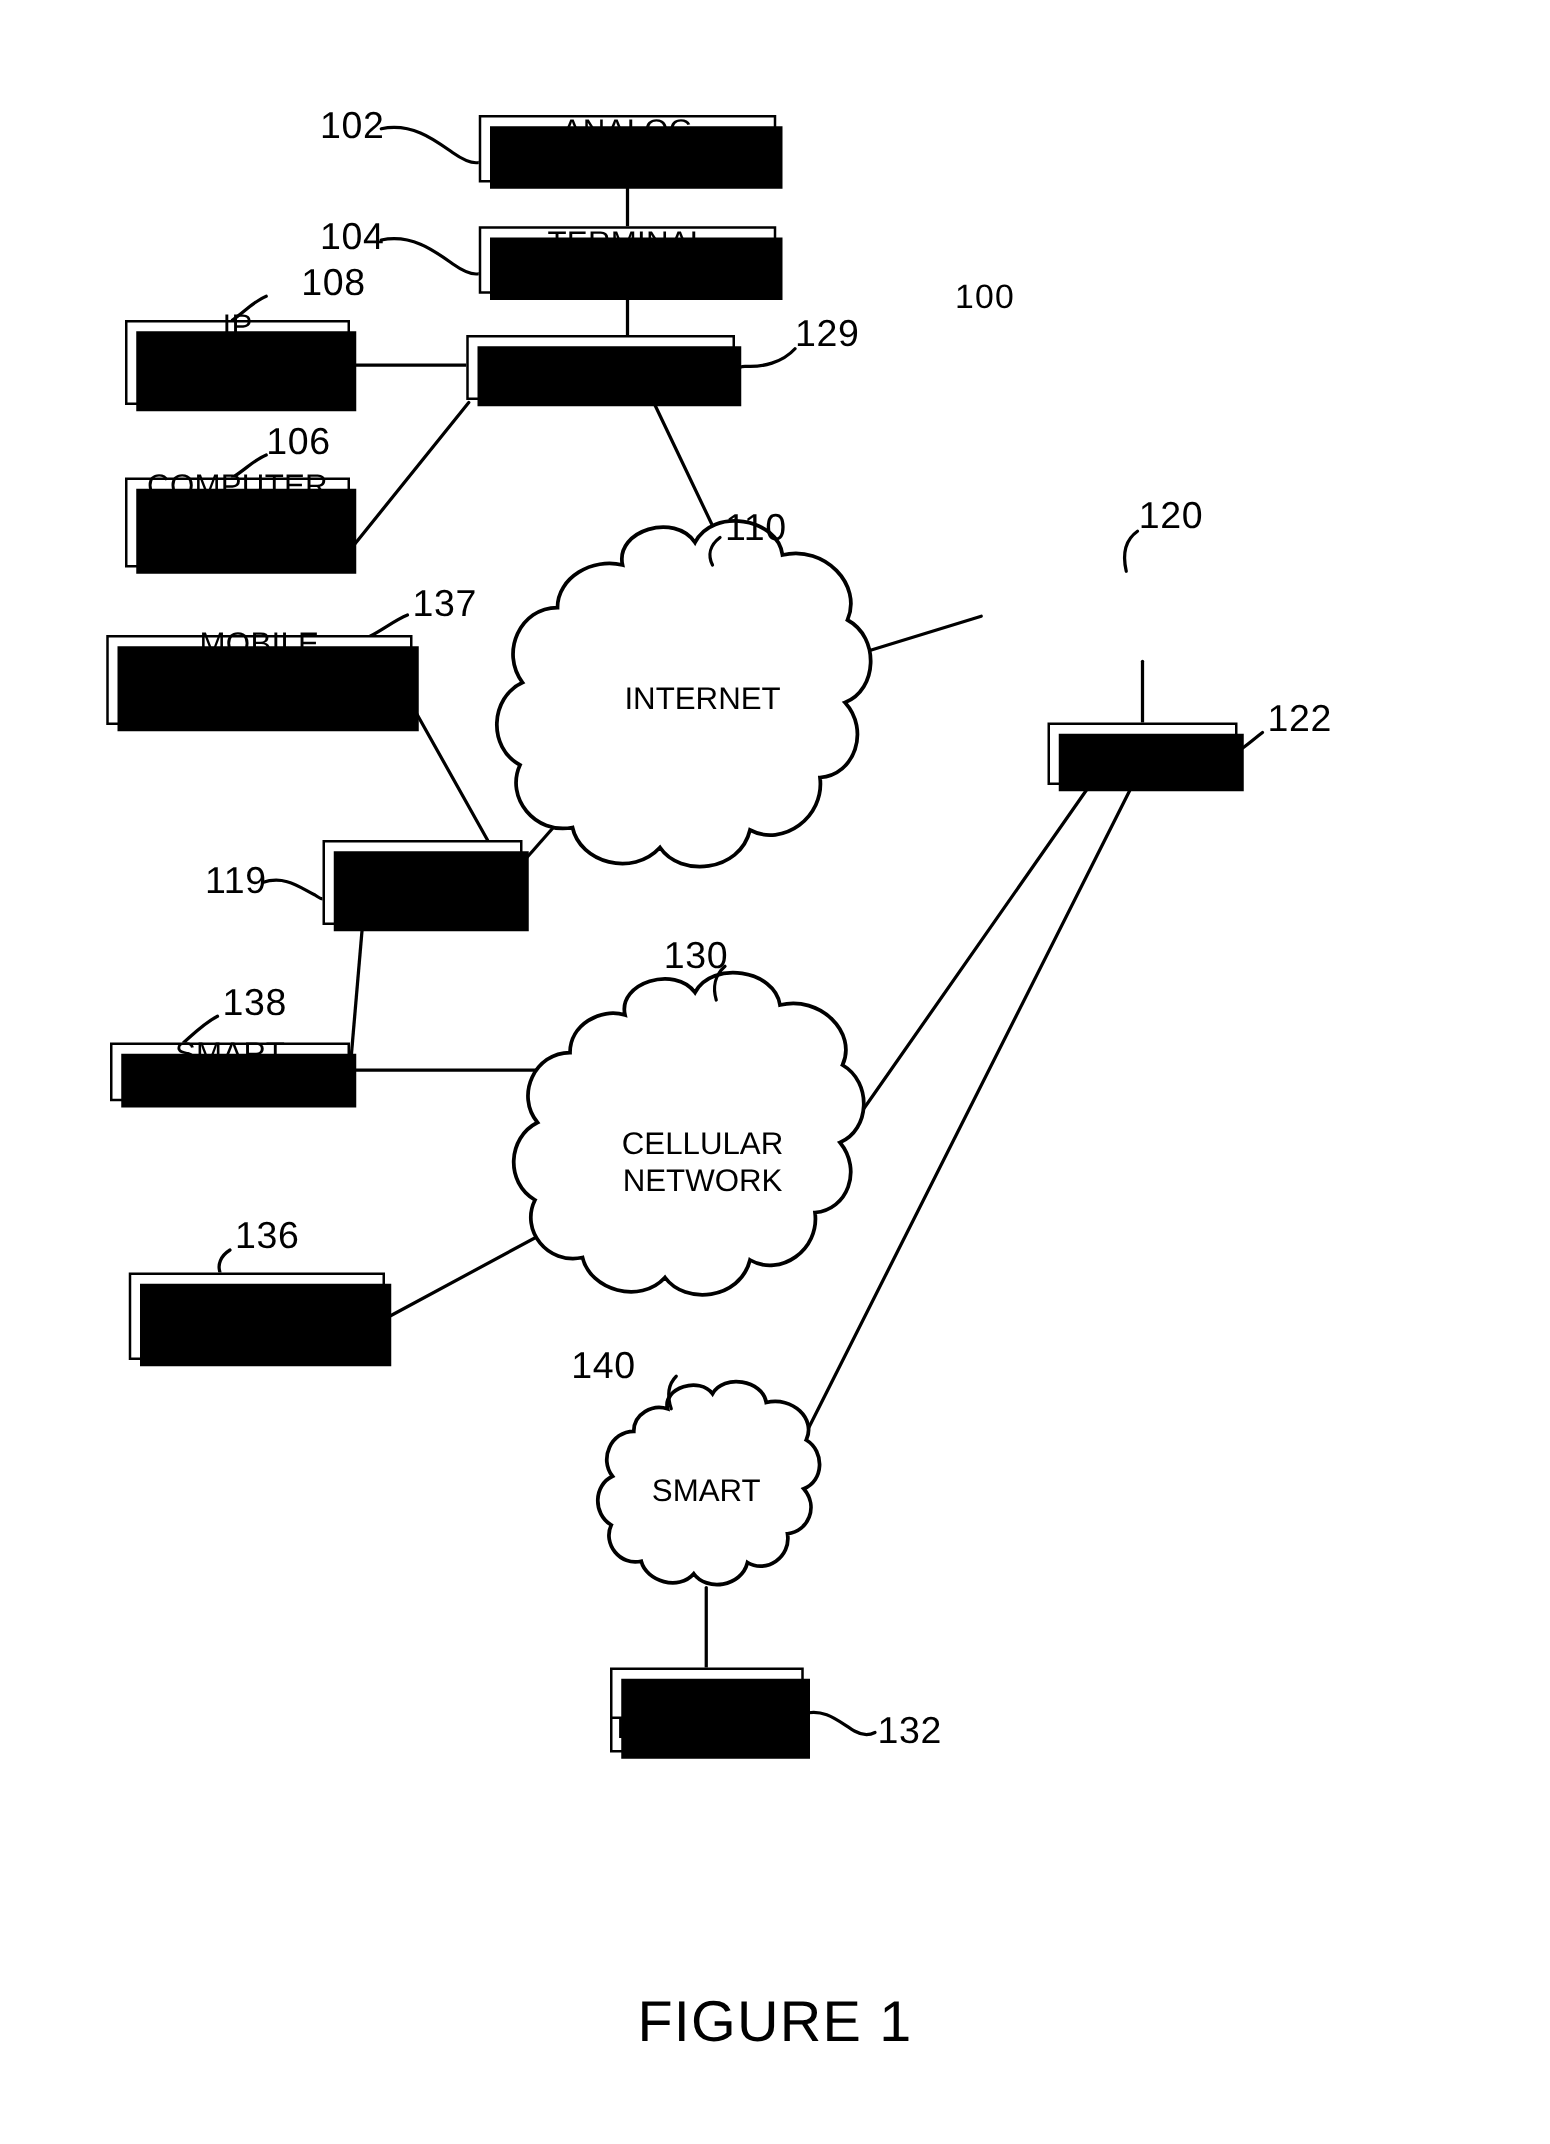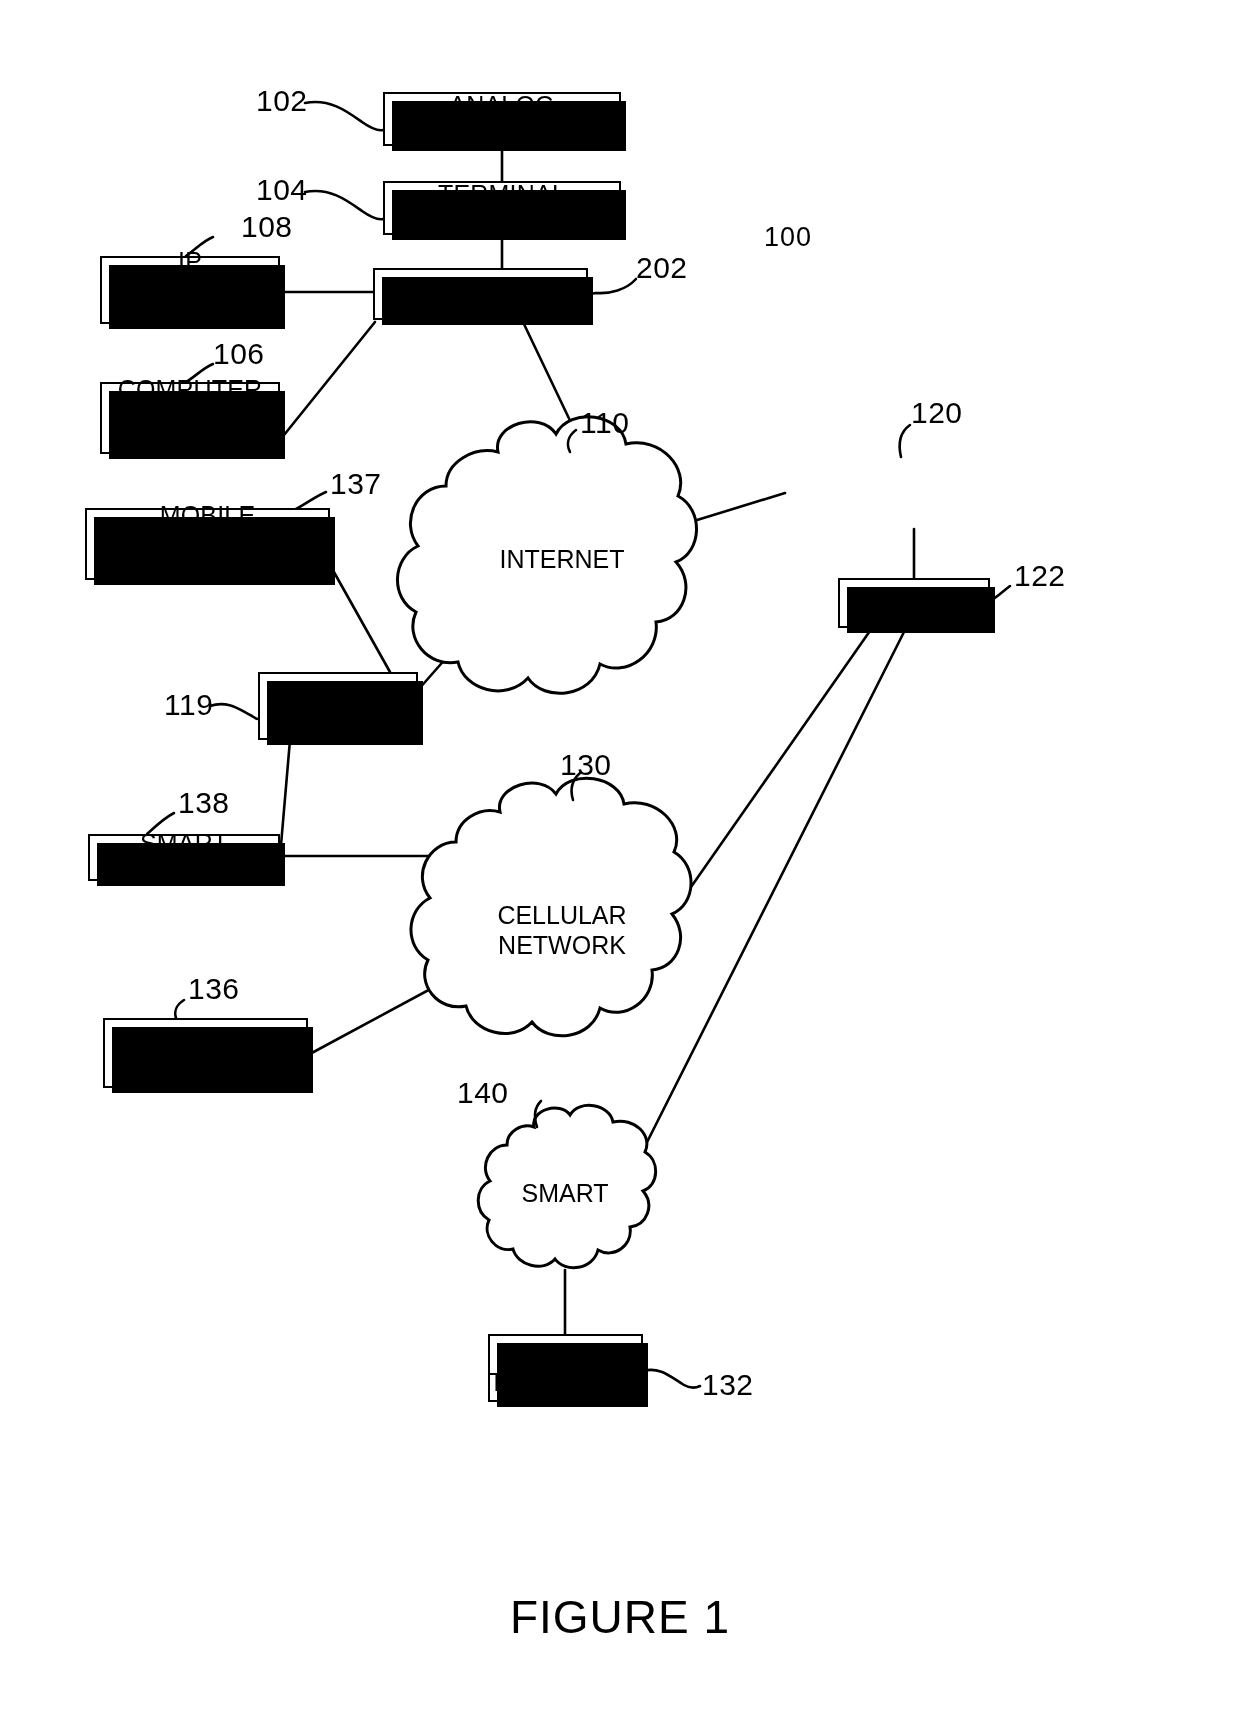--- a/index.html
+++ b/index.html
@@ -233,31 +233,31 @@
   </div>
 
   <div class="cloud-label" style="left:462px; top:544px; width:200px;">INTERNET</div>
   <div class="cloud-label" style="left:462px; top:900px; width:200px;">CELLULAR
 NETWORK</div>
   <div class="cloud-label" style="left:495px; top:1178px; width:140px;">SMART</div>
 
   <div class="ref" style="left:256px; top:84px;">102</div>
   <div class="ref" style="left:256px; top:173px;">104</div>
   <div class="ref" style="left:213px; top:210px;margin-left:28px;">108</div>
-  <div class="ref" style="left:636px; top:251px;">202</div>
+  <div class="ref" style="left:636px; top:251px;">129</div>
   <div class="ref" style="left:213px; top:337px;">106</div>
   <div class="ref" style="left:330px; top:467px;">137</div>
   <div class="ref" style="left:911px; top:396px;">120</div>
   <div class="ref" style="left:1014px; top:559px;">122</div>
   <div class="ref" style="left:164px; top:688px;">119</div>
   <div class="ref" style="left:178px; top:786px;">138</div>
   <div class="ref" style="left:188px; top:972px;">136</div>
   <div class="ref" style="left:702px; top:1368px;">132</div>
 
   <div class="ref" style="left:580px; top:406px;">110</div>
-  <div class="ref" style="left:560px; top:748px;">130</div>
+  <div class="ref" style="left:531px; top:748px;">130</div>
   <div class="ref" style="left:457px; top:1076px;">140</div>
 
   <div class="ref-sys" style="left:764px; top:222px;">100</div>
 
   <div class="figure-caption" style="left:0; top:1590px;">FIGURE 1</div>
 
 </div>
 
 </body></html>

